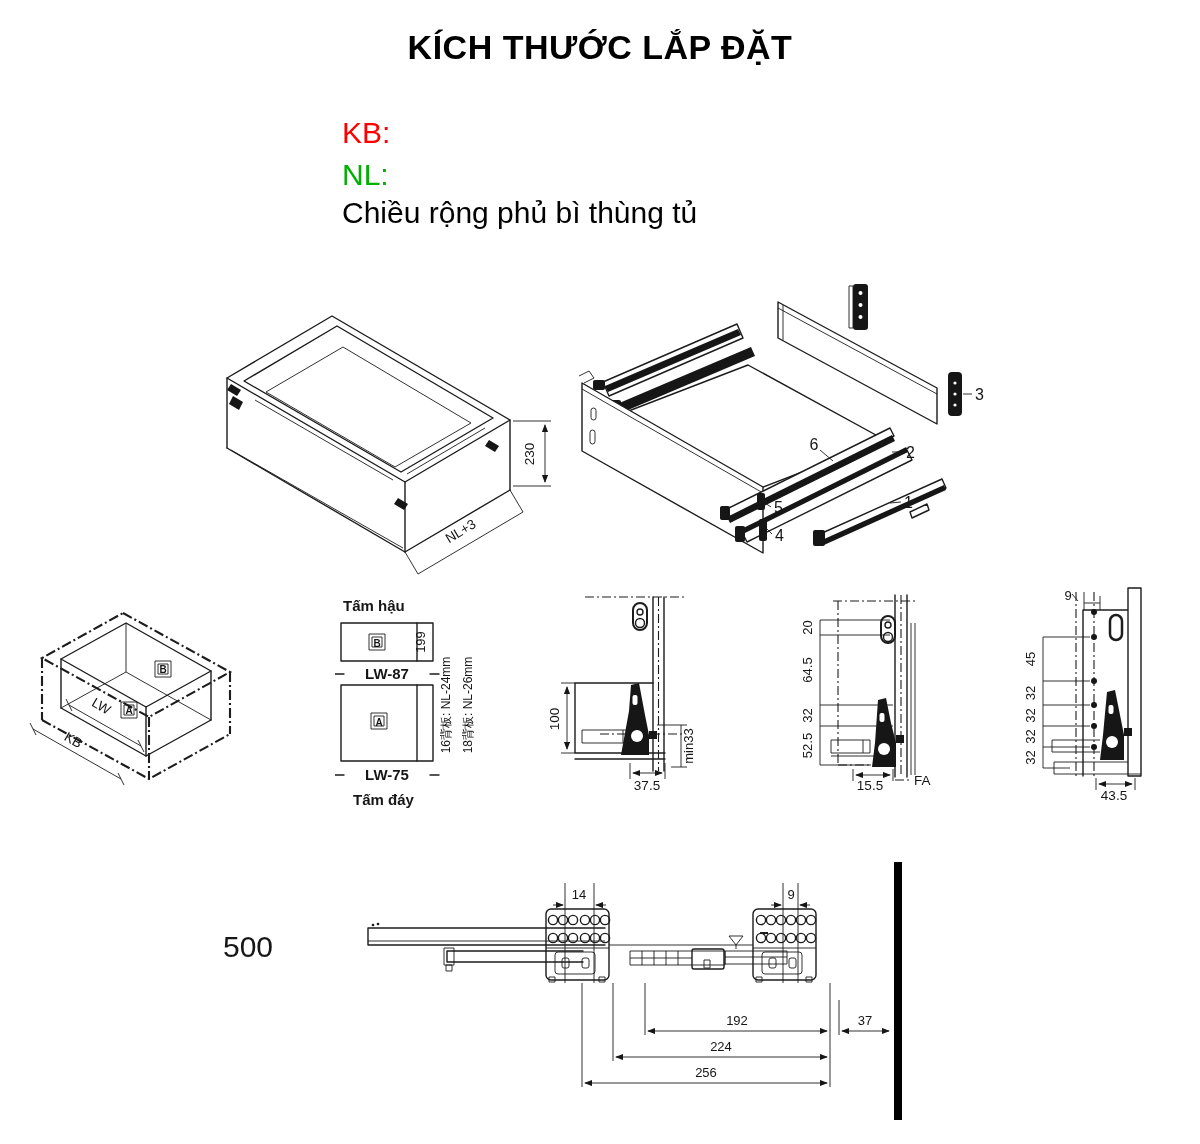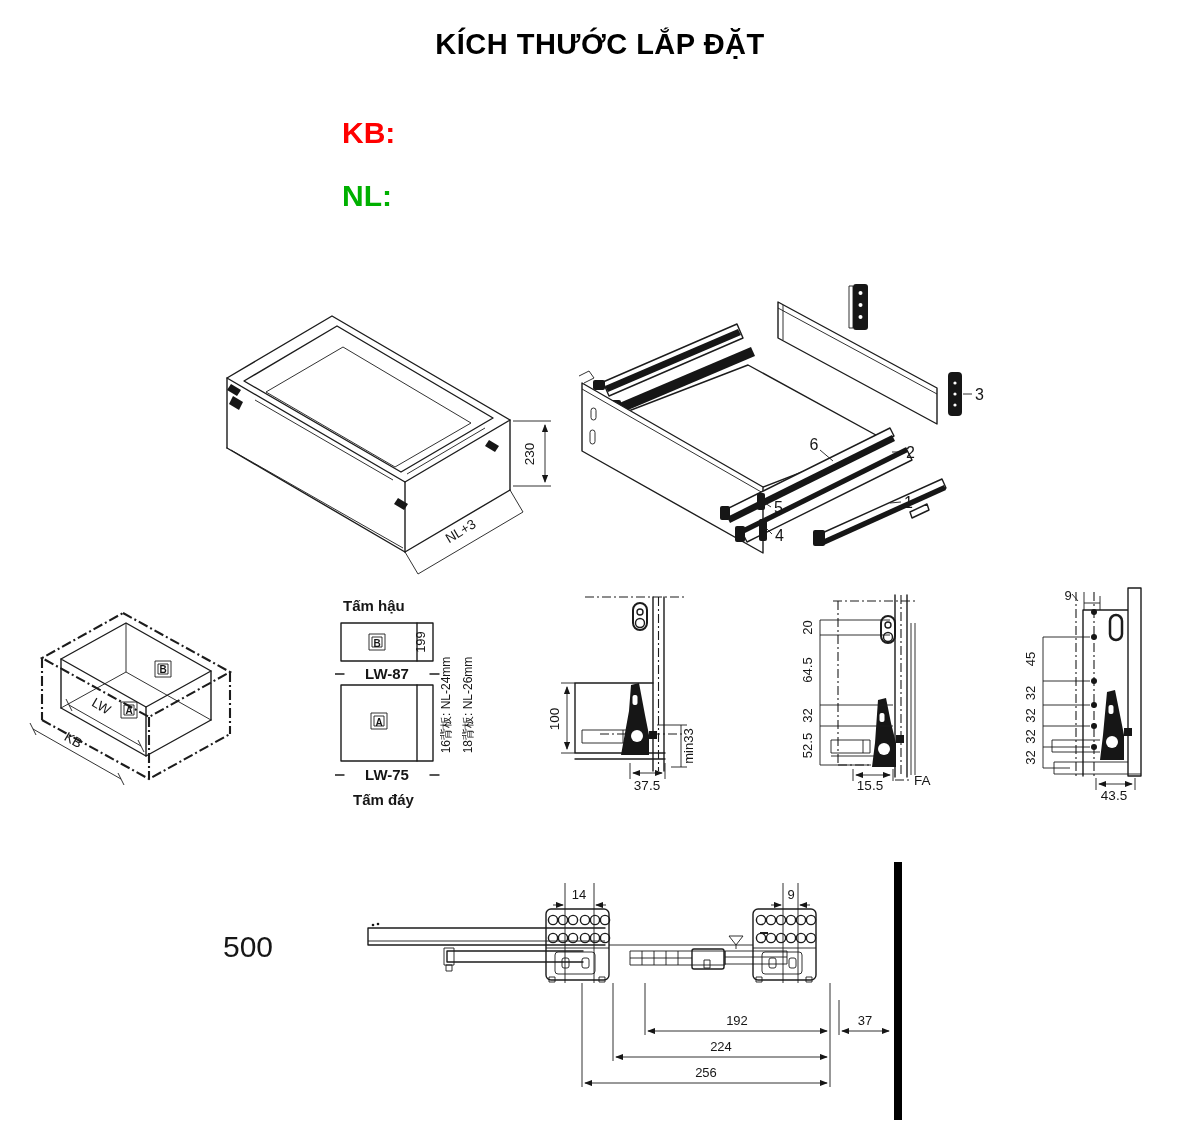--- a/index.html
+++ b/index.html
@@ -1,23 +1,23 @@
 <!DOCTYPE html>
 <html><head>
 <meta charset="utf-8">
 <style>
   html,body{margin:0;padding:0;background:#fff;}
   .page{position:relative;width:1200px;height:1144px;background:#ffffff;overflow:hidden;
         font-family:"Liberation Sans","DejaVu Sans",sans-serif;color:#111;}
   .title{position:absolute;left:0;right:0;top:28px;text-align:center;
-         font-size:29px;font-weight:bold;letter-spacing:.5px;color:#000;}
+         font-size:34px;font-weight:bold;letter-spacing:.5px;color:#000;}
   .legend{position:absolute;left:342px;top:116px;}
-  .lrow{display:flex;align-items:flex-start;height:42px;font-size:30px;font-weight:bold;flex-direction:column;}
+  .lrow{display:flex;align-items:flex-start;height:42px;font-size:30px;font-weight:normal;flex-direction:column;}
   .lkey{width:80px;flex:0 0 80px;}
-  .lkey.kb{color:#ff0000;} .lkey.lw{color:#0000ff;} .lkey.nl{color:#00b000;margin-top:21px;}
+  .lkey.kb{color:#ff0000;} .lkey.lw{color:#0000ff;} .lkey.nl{color:#00b000;}
   .ltxt{color:#000;white-space:nowrap;}
   .fig{position:absolute;}
   svg text{font-family:"Liberation Sans","DejaVu Sans",sans-serif;fill:#161616;}
   .ln{fill:none;stroke:#1c1c1c;stroke-width:1.4;stroke-linejoin:round;stroke-linecap:round;}
   .thn{fill:none;stroke:#1c1c1c;stroke-width:0.9;stroke-linejoin:round;}
   .dd{fill:none;stroke:#1c1c1c;stroke-width:1.1;stroke-dasharray:9 3 2 3;}
   .ddk{fill:none;stroke:#1c1c1c;stroke-width:2.1;stroke-dasharray:10 3 2 3;}
   .blk{fill:#161616;stroke:none;}
   .wht{fill:#ffffff;stroke:none;}
   .dt{font-size:13.5px;} .dts{font-size:13px;} .pl{font-size:16px;} .mk{font-size:10px;font-weight:bold;}
@@ -27,20 +27,21 @@
 </head>
 <body>
 
 <div class="page">
 
   <div class="title">KÍCH THƯỚC LẮP ĐẶT</div>
 
   <div class="legend">
     <div class="lrow">
       <span class="lkey kb">KB:</span>
+      <span class="ltxt">Chiều rộng phủ bì thùng tủ</span>
     </div>
     <div class="lrow">
       <span class="lkey nl">NL:</span>
     </div>
   </div>
 
   <svg class="fig" style="left:195px;top:288px" width="380" height="300" viewBox="0 0 380 300">
     <defs>
         <marker id="m1" markerWidth="10" markerHeight="8" refX="8" refY="3.5" orient="auto-start-reverse">
       <path d="M0,0 L9,3.5 L0,7 Z" fill="#161616"></path>

